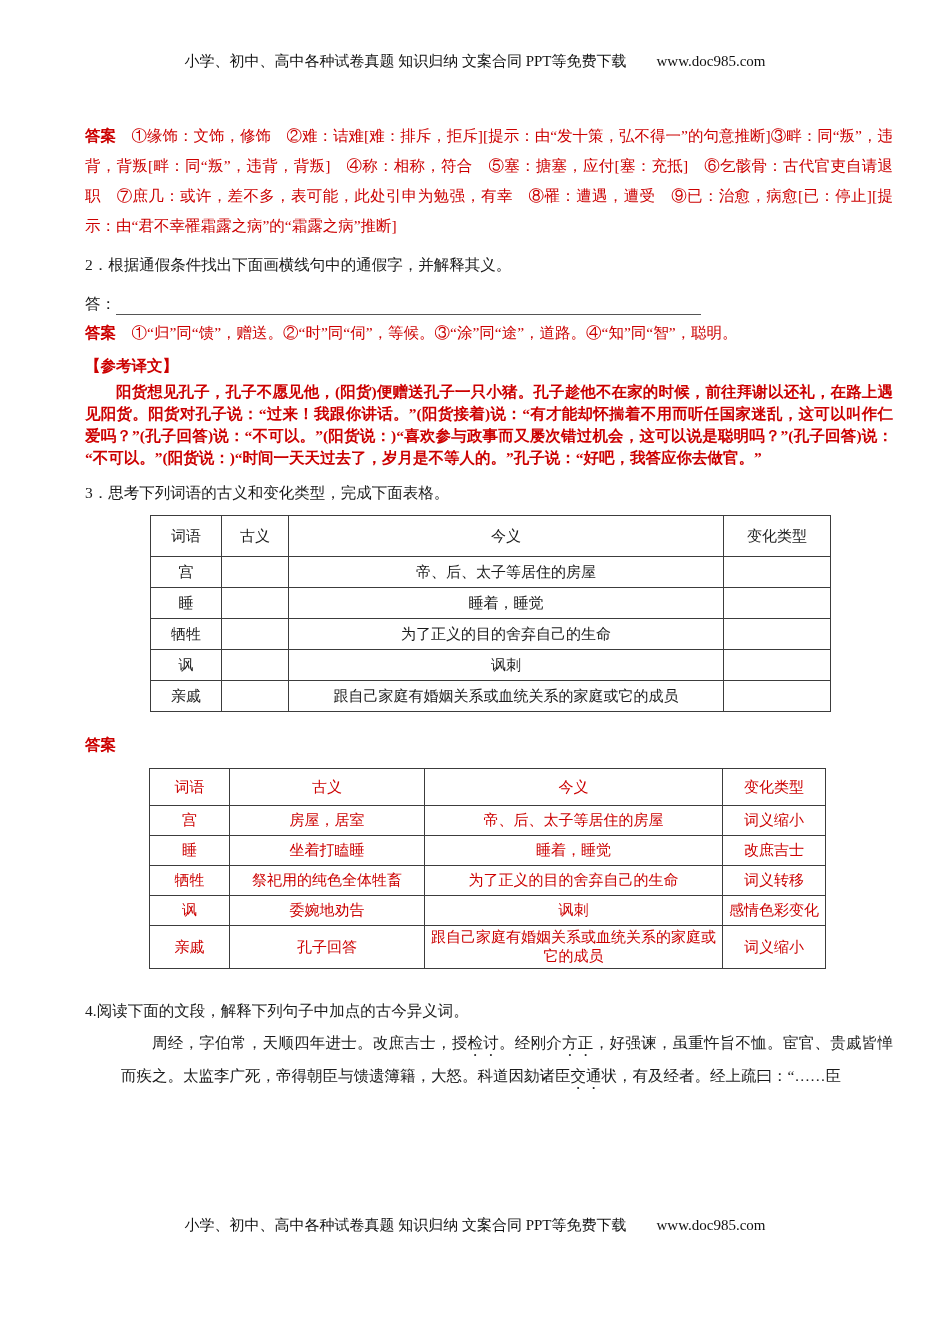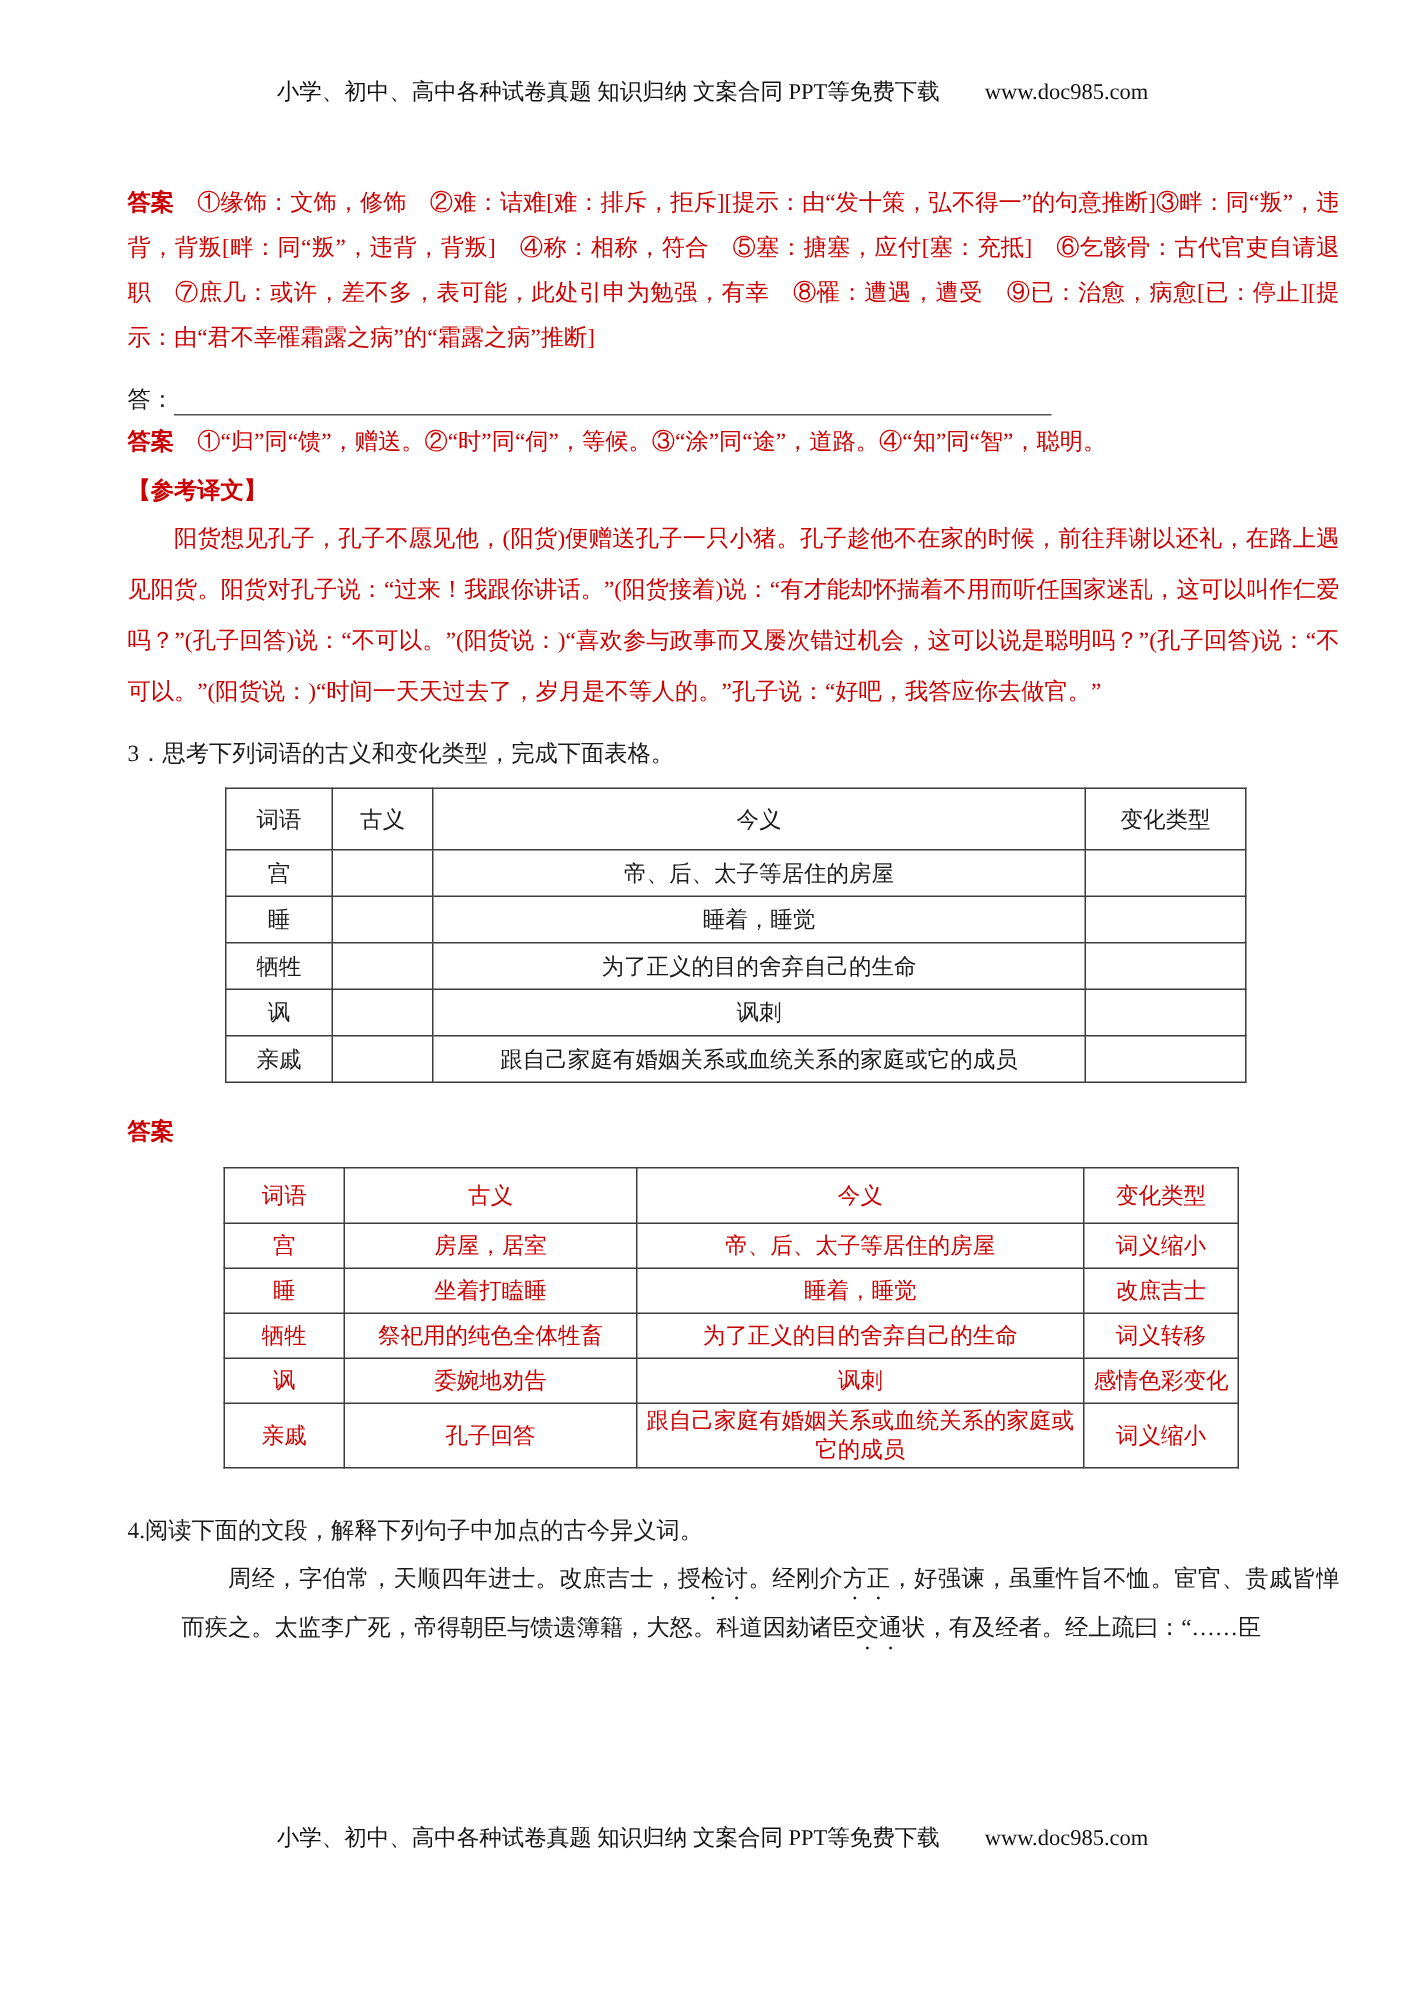--- a/index.html
+++ b/index.html
@@ -26,21 +26,21 @@
   .red{color:#cc0000;}
   .blk{color:#1a1a1a;}
   p{margin:0;text-align:justify;}
   .answer-block{line-height:30px;margin-top:50px;}
   .q-heading{line-height:28px;margin-top:10px;}
   .passage{line-height:29px;text-indent:2em;}
   .answer-line-wrap{margin-top:6px;height:30px;display:flex;align-items:flex-end;}
   .blank-line{display:inline-block;width:585px;border-bottom:1px solid #555;height:22px;}
   .answer2{line-height:28px;margin-top:4px;}
   .ref-title{font-weight:bold;line-height:26px;margin-top:6px;}
-  .translation{line-height:34px;text-indent:2em;margin-top:2px;}
+  .translation{line-height:22px;text-indent:2em;margin-top:2px;font-weight:bold;}
   .run-b{font-weight:bold;}
   .run-u{text-decoration:underline;text-underline-offset:4px;}
   .run-dot{
     -webkit-text-emphasis:filled dot;
     -webkit-text-emphasis-position:under right;
     text-emphasis:filled dot;
     text-emphasis-position:under right;
   }
   table{border-collapse:collapse;font-size:15px;border-radius:26px;}
   th,td{border:1px solid #3c3c3c;text-align:center;padding:2px 4px;font-weight:normal;}
@@ -72,20 +72,21 @@
 </style>
 </head>
 <body>
 
 <div class="page-header">小学、初中、高中各种试卷真题 知识归纳 文案合同 PPT等免费下载　　www.doc985.com</div>
 
 <div class="content">
 
   <p class="answer-block red"><span class="run-b">答案</span><span>　①缘饰：文饰，修饰　②难：诘难[难：排斥，拒斥][提示：由“发十策，弘不得一”的句意推断]③畔：同“叛”，违背，背叛[畔：同“叛”，违背，背叛]　④称：相称，符合　⑤塞：搪塞，应付[塞：充抵]　⑥乞骸骨：古代官吏自请退职　⑦庶几：或许，差不多，表可能，此处引申为勉强，有幸　⑧罹：遭遇，遭受　⑨已：治愈，病愈[已：停止][提示：由“君不幸罹霜露之病”的“霜露之病”推断]</span></p>
 
+  <p class="q-heading blk">2．根据通假条件找出下面画横线句中的通假字，并解释其义。</p>
 
 
   <div class="answer-line-wrap">
     <span class="blk">答：</span>
     <span class="blank-line"></span>
   </div>
 
   <p class="answer2 red"><span class="run-b">答案</span><span>　①“归”同“馈”，赠送。②“时”同“伺”，等候。③“涂”同“途”，道路。④“知”同“智”，聪明。</span></p>
 
   <p class="ref-title red">【参考译文】</p>

